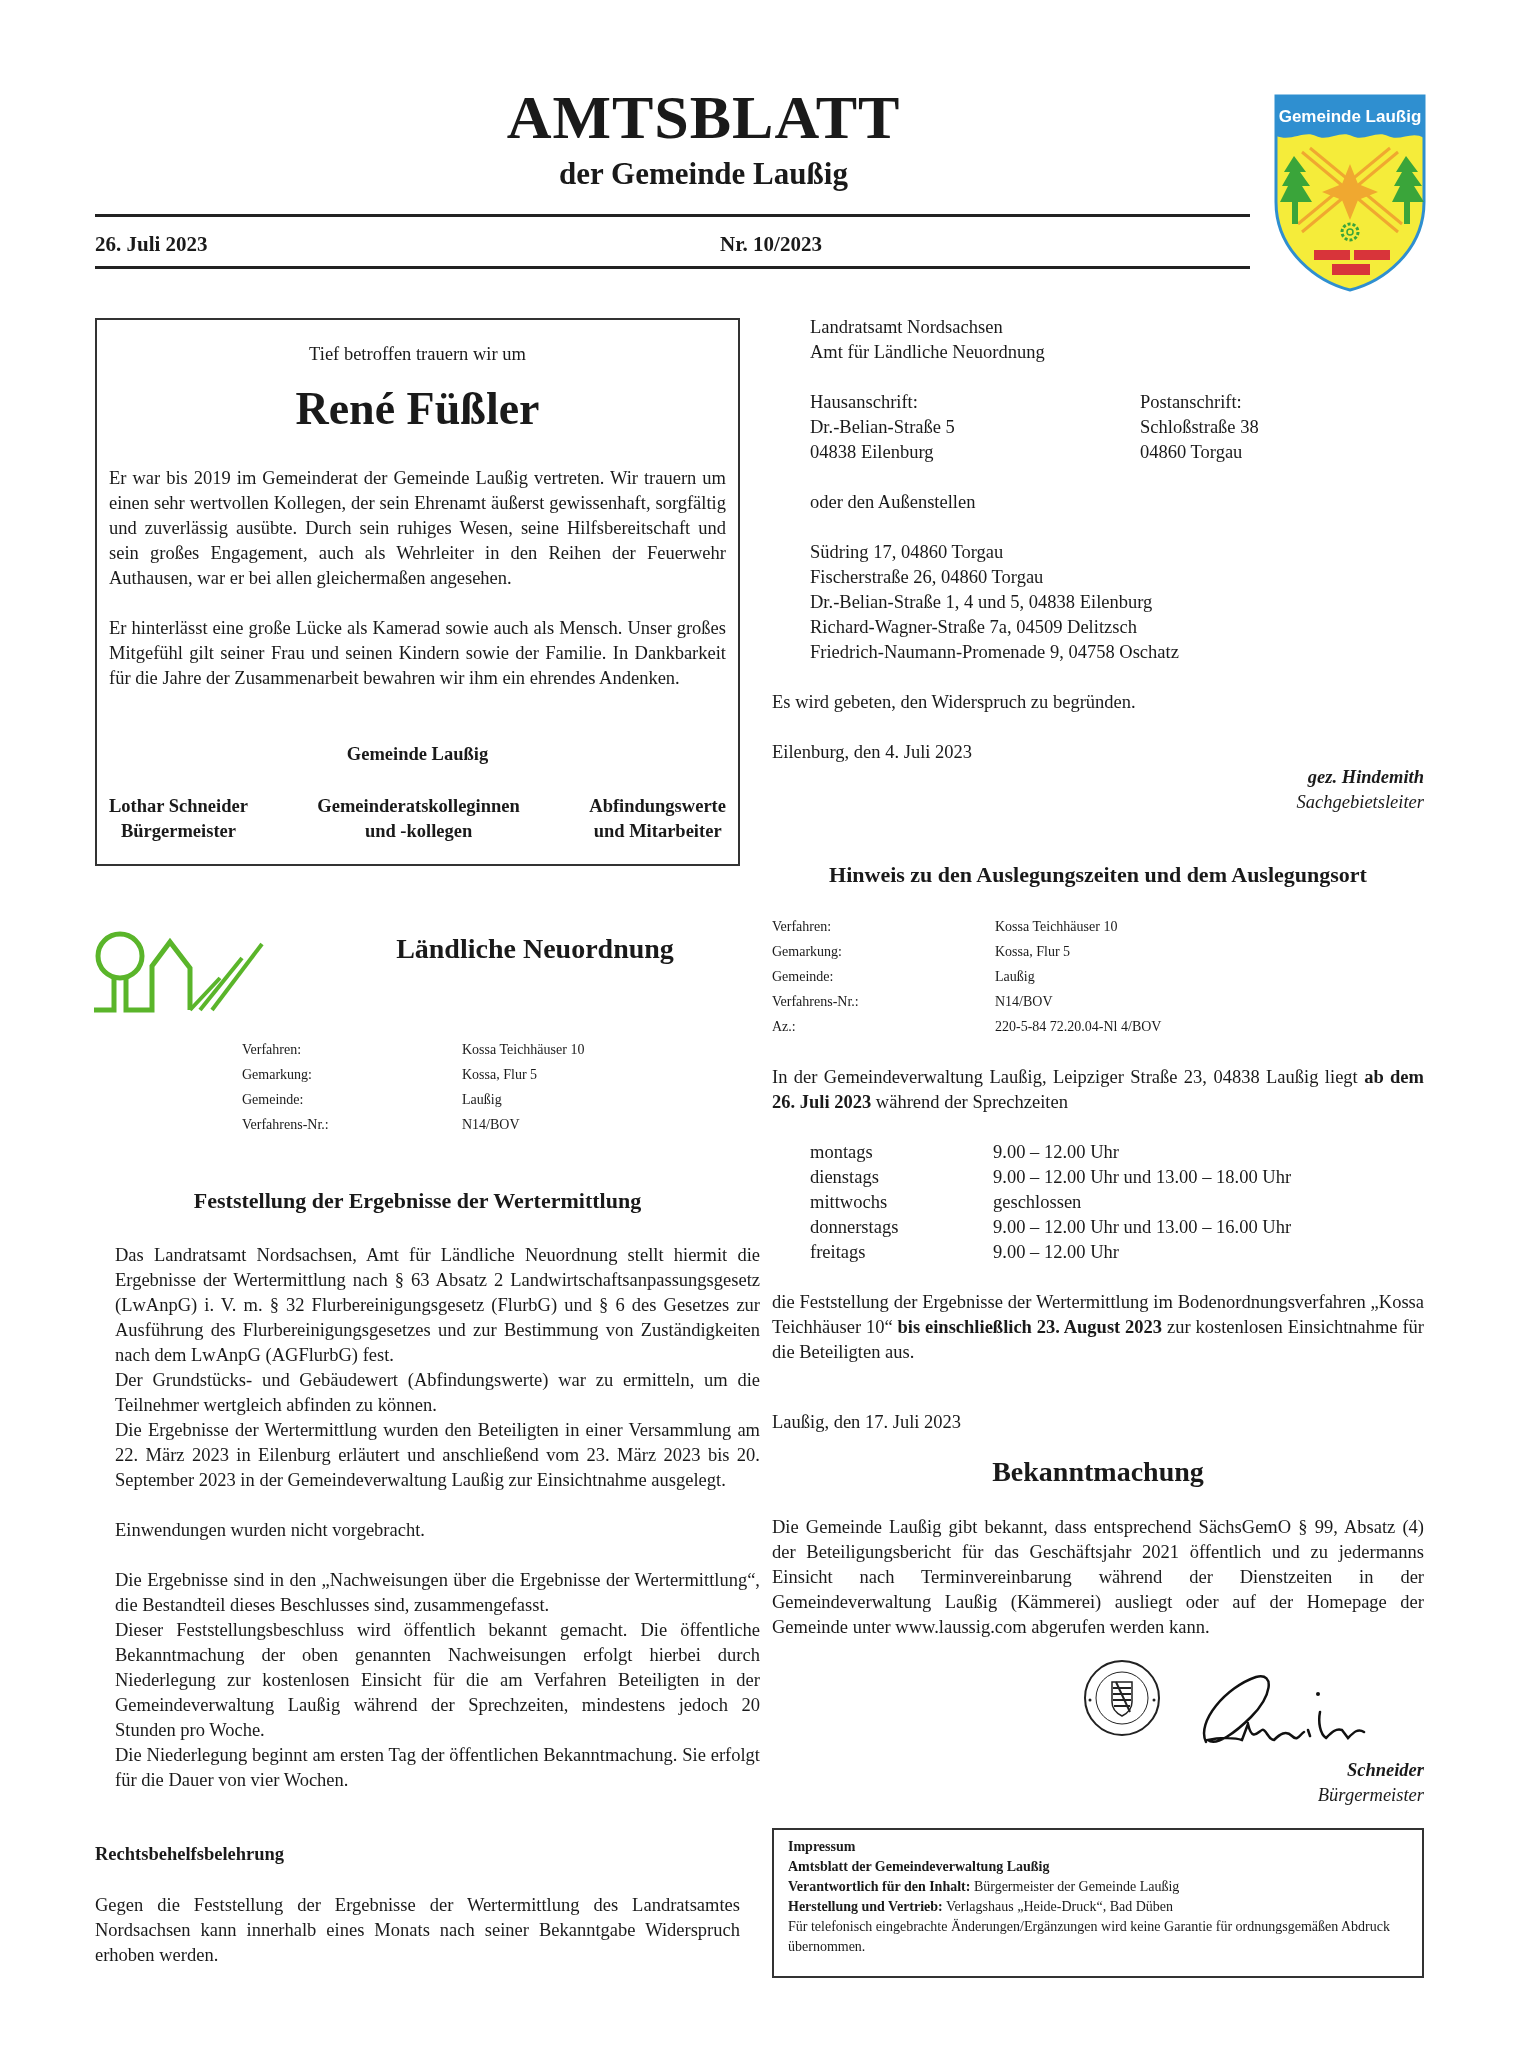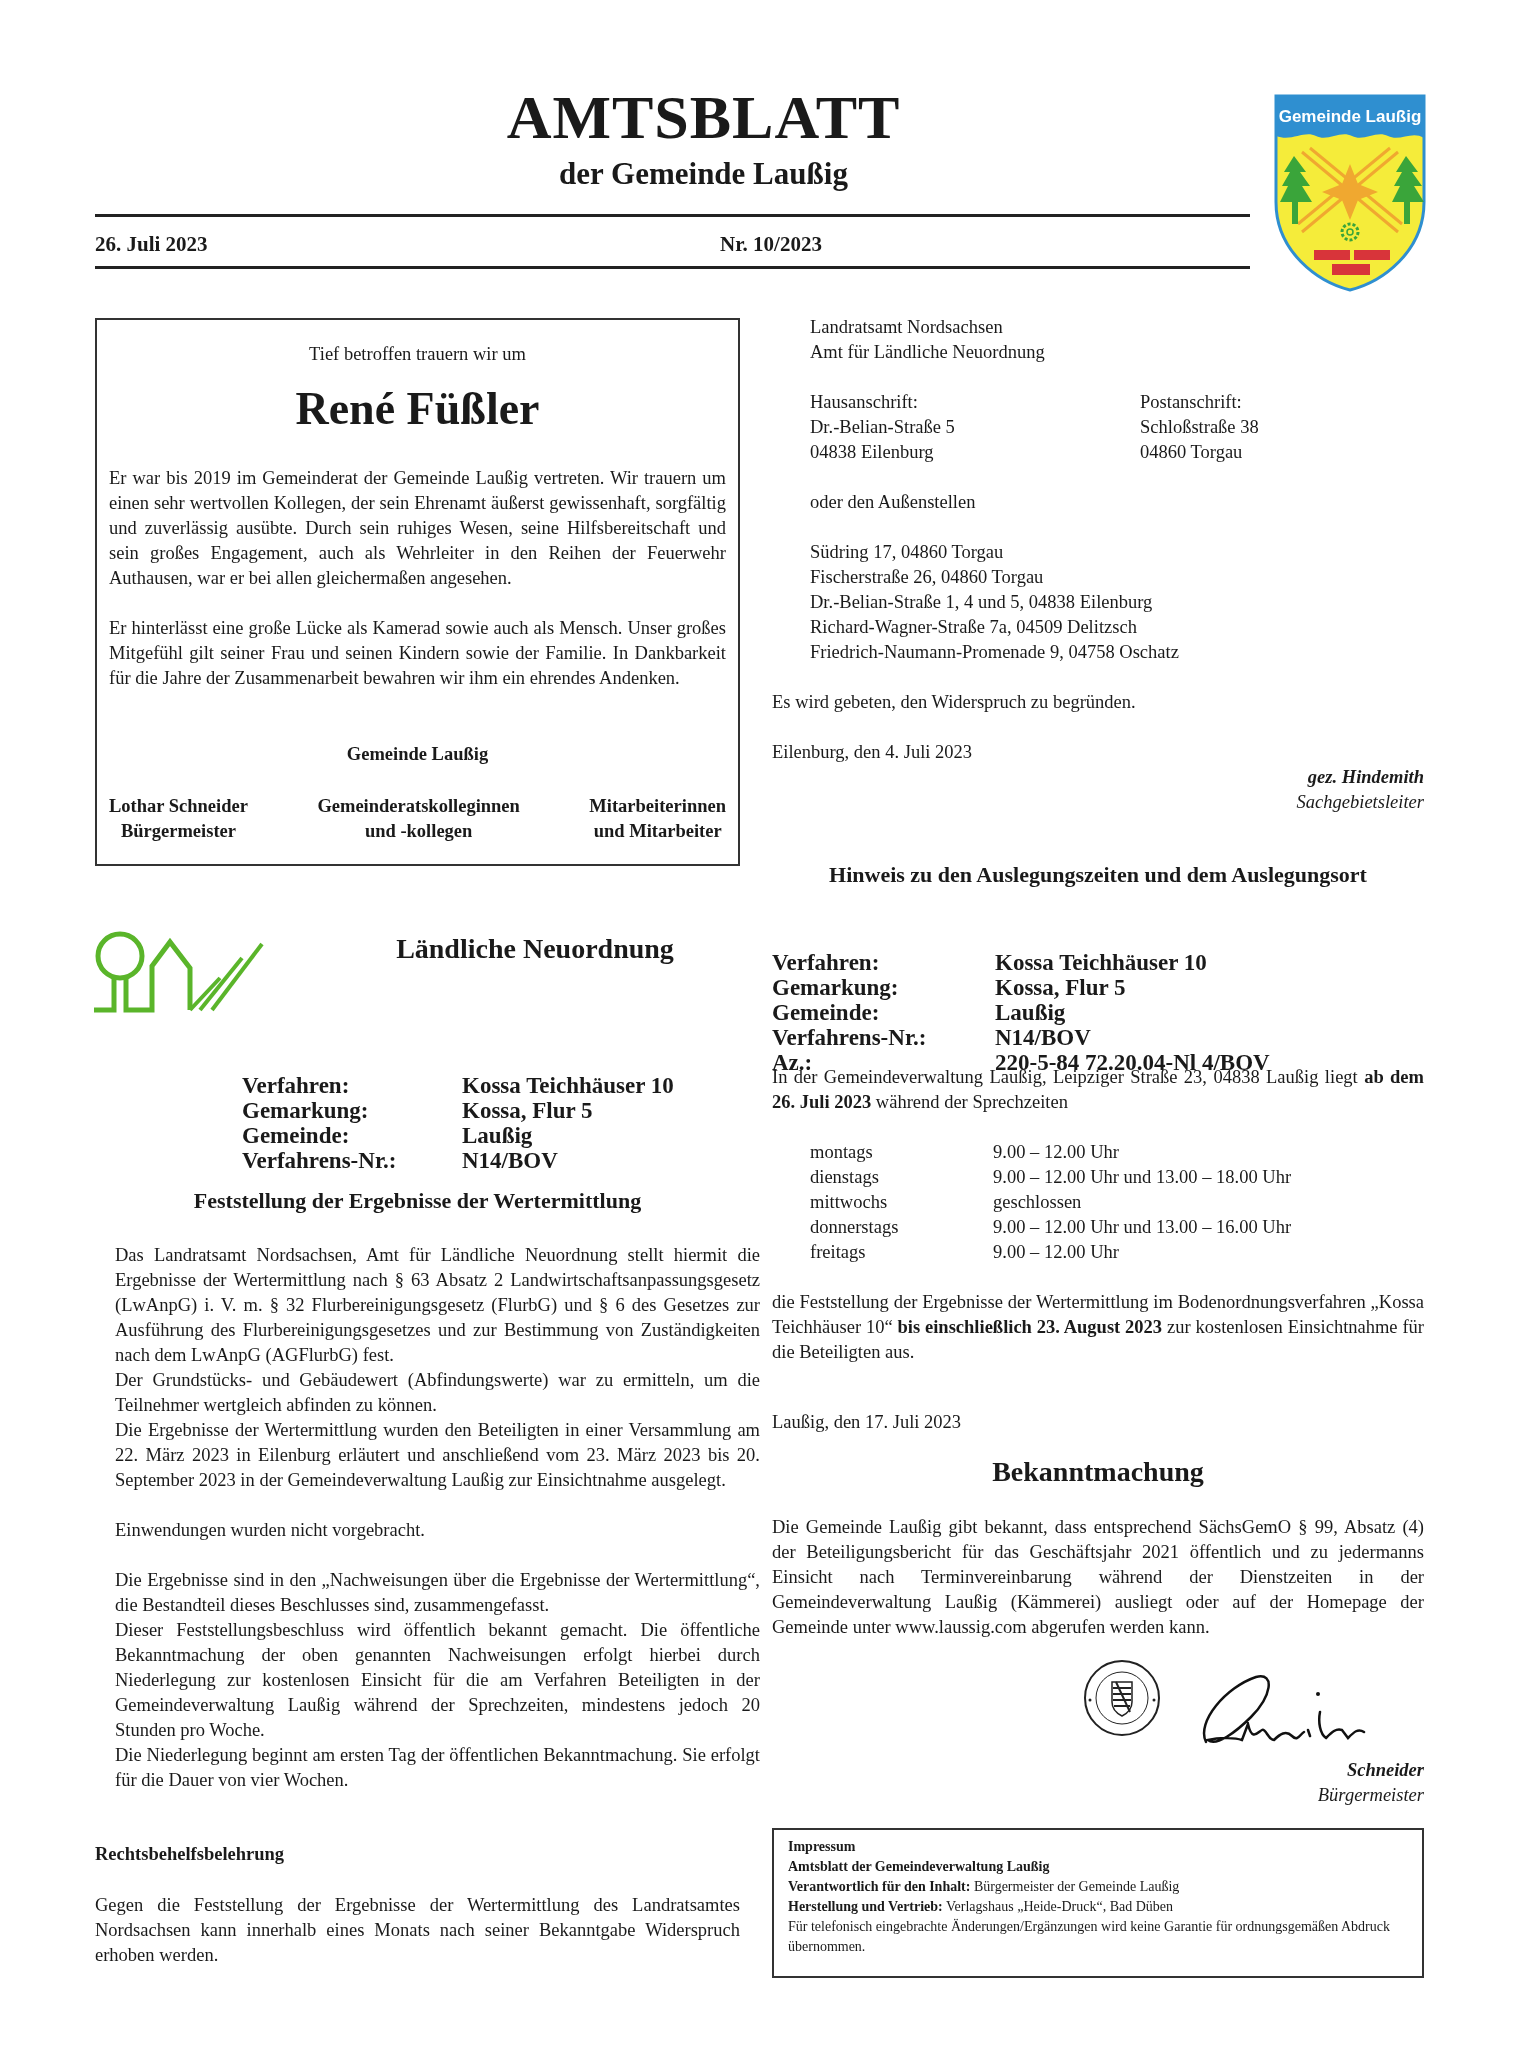--- a/index.html
+++ b/index.html
@@ -29,21 +29,21 @@
   .obit-signers { position:absolute; left:12px; right:12px; top:474px; display:flex; justify-content:space-between; font-size:18.5px; font-weight:bold; line-height:25px; }
   .obit-signers .col { text-align:center; }
   .addr-block { left:810px; top:315px; width:560px; font-size:18.5px; line-height:25px; }
   .addr-grid { display:flex; }
   .addr-grid .c1 { width:330px; }
   .addr-block p { margin:0; }
   .gap { height:25px; }
 
   .section-heading { font-weight:bold; text-align:center; }
 
-  .kv-table { border-collapse:collapse; font-weight:bold; font-size:23px;margin-top:36px; }
+  .kv-table { border-collapse:collapse; font-weight:normal; font-size:14px; }
   .kv-table td { padding:0; line-height:25px; vertical-align:top; }
 
   .hours td { padding:0; line-height:25px; font-size:18.5px; }
 
   .impressum { left:772px; top:1828px; width:652px; height:150px; border:2px solid #333; box-sizing:border-box; padding:7px 14px; font-size:14px; line-height:20px; }
   .impressum p { margin:0; }
 
   .logo-ln { left:92px; top:928px; width:190px; height:85px; }
   .seal { left:1082px; top:1658px; width:80px; height:80px; }
   .signature { left:1196px; top:1672px; width:220px; height:80px; }
@@ -96,21 +96,21 @@
   <div class="obit-signers">
     <div class="col">
       <div>Lothar Schneider</div>
       <div>Bürgermeister</div>
     </div>
     <div class="col">
       <div>Gemeinderatskolleginnen</div>
       <div>und -kollegen</div>
     </div>
     <div class="col">
-      <div>Mitarbeiterinnen</div>
+      <div>Abfindungswerte</div>
       <div>und Mitarbeiter</div>
     </div>
   </div>
 </div>
 
 <svg class="abs logo-ln" viewBox="0 0 190 85">
   <g fill="none" stroke="#5ab52a" stroke-width="5">
     <ellipse cx="28" cy="28" rx="22" ry="22"></ellipse>
     <path d="M2 82 H22 V48 M34 48 V82 H60 V38 L78 14 L98 40 V82"></path>
   </g>

